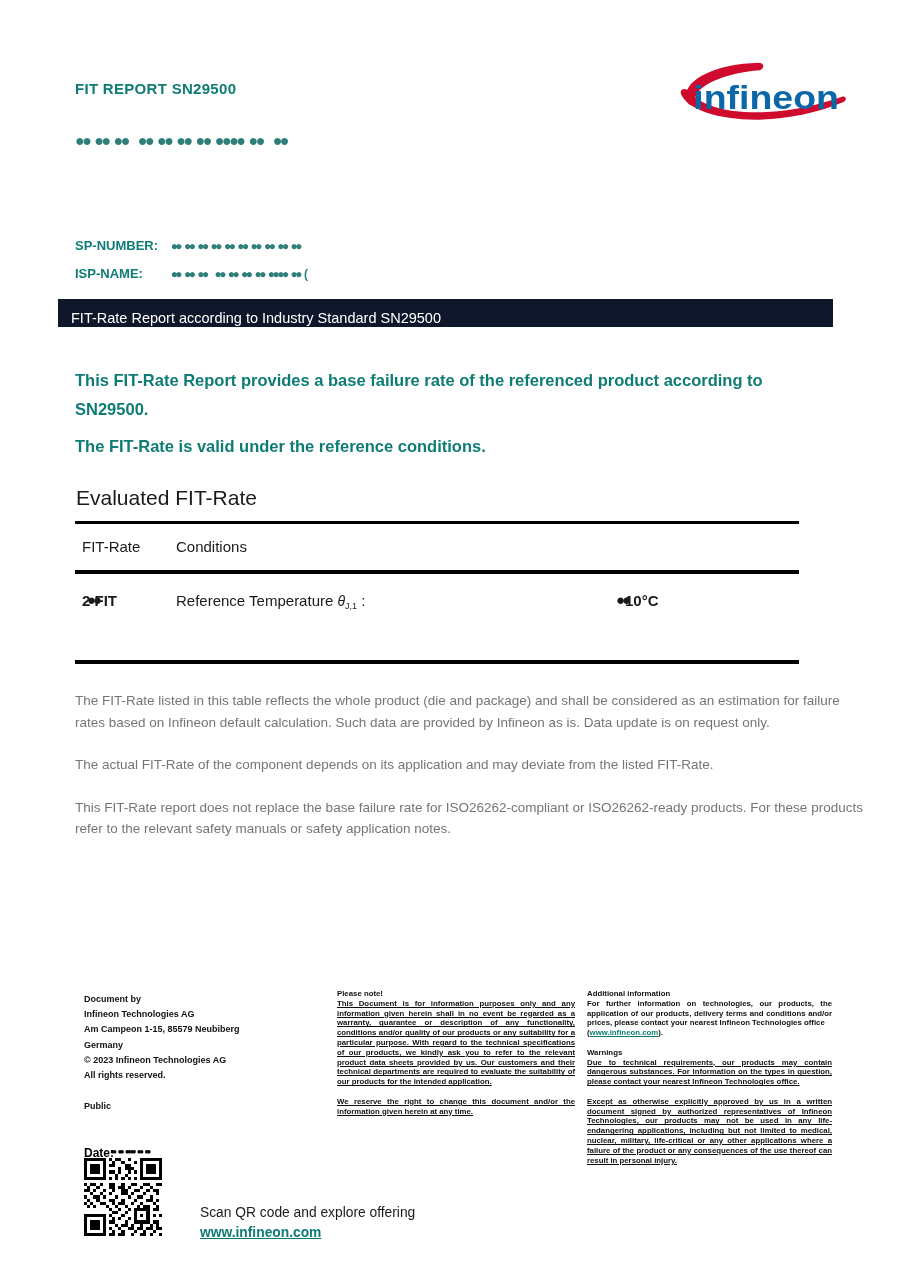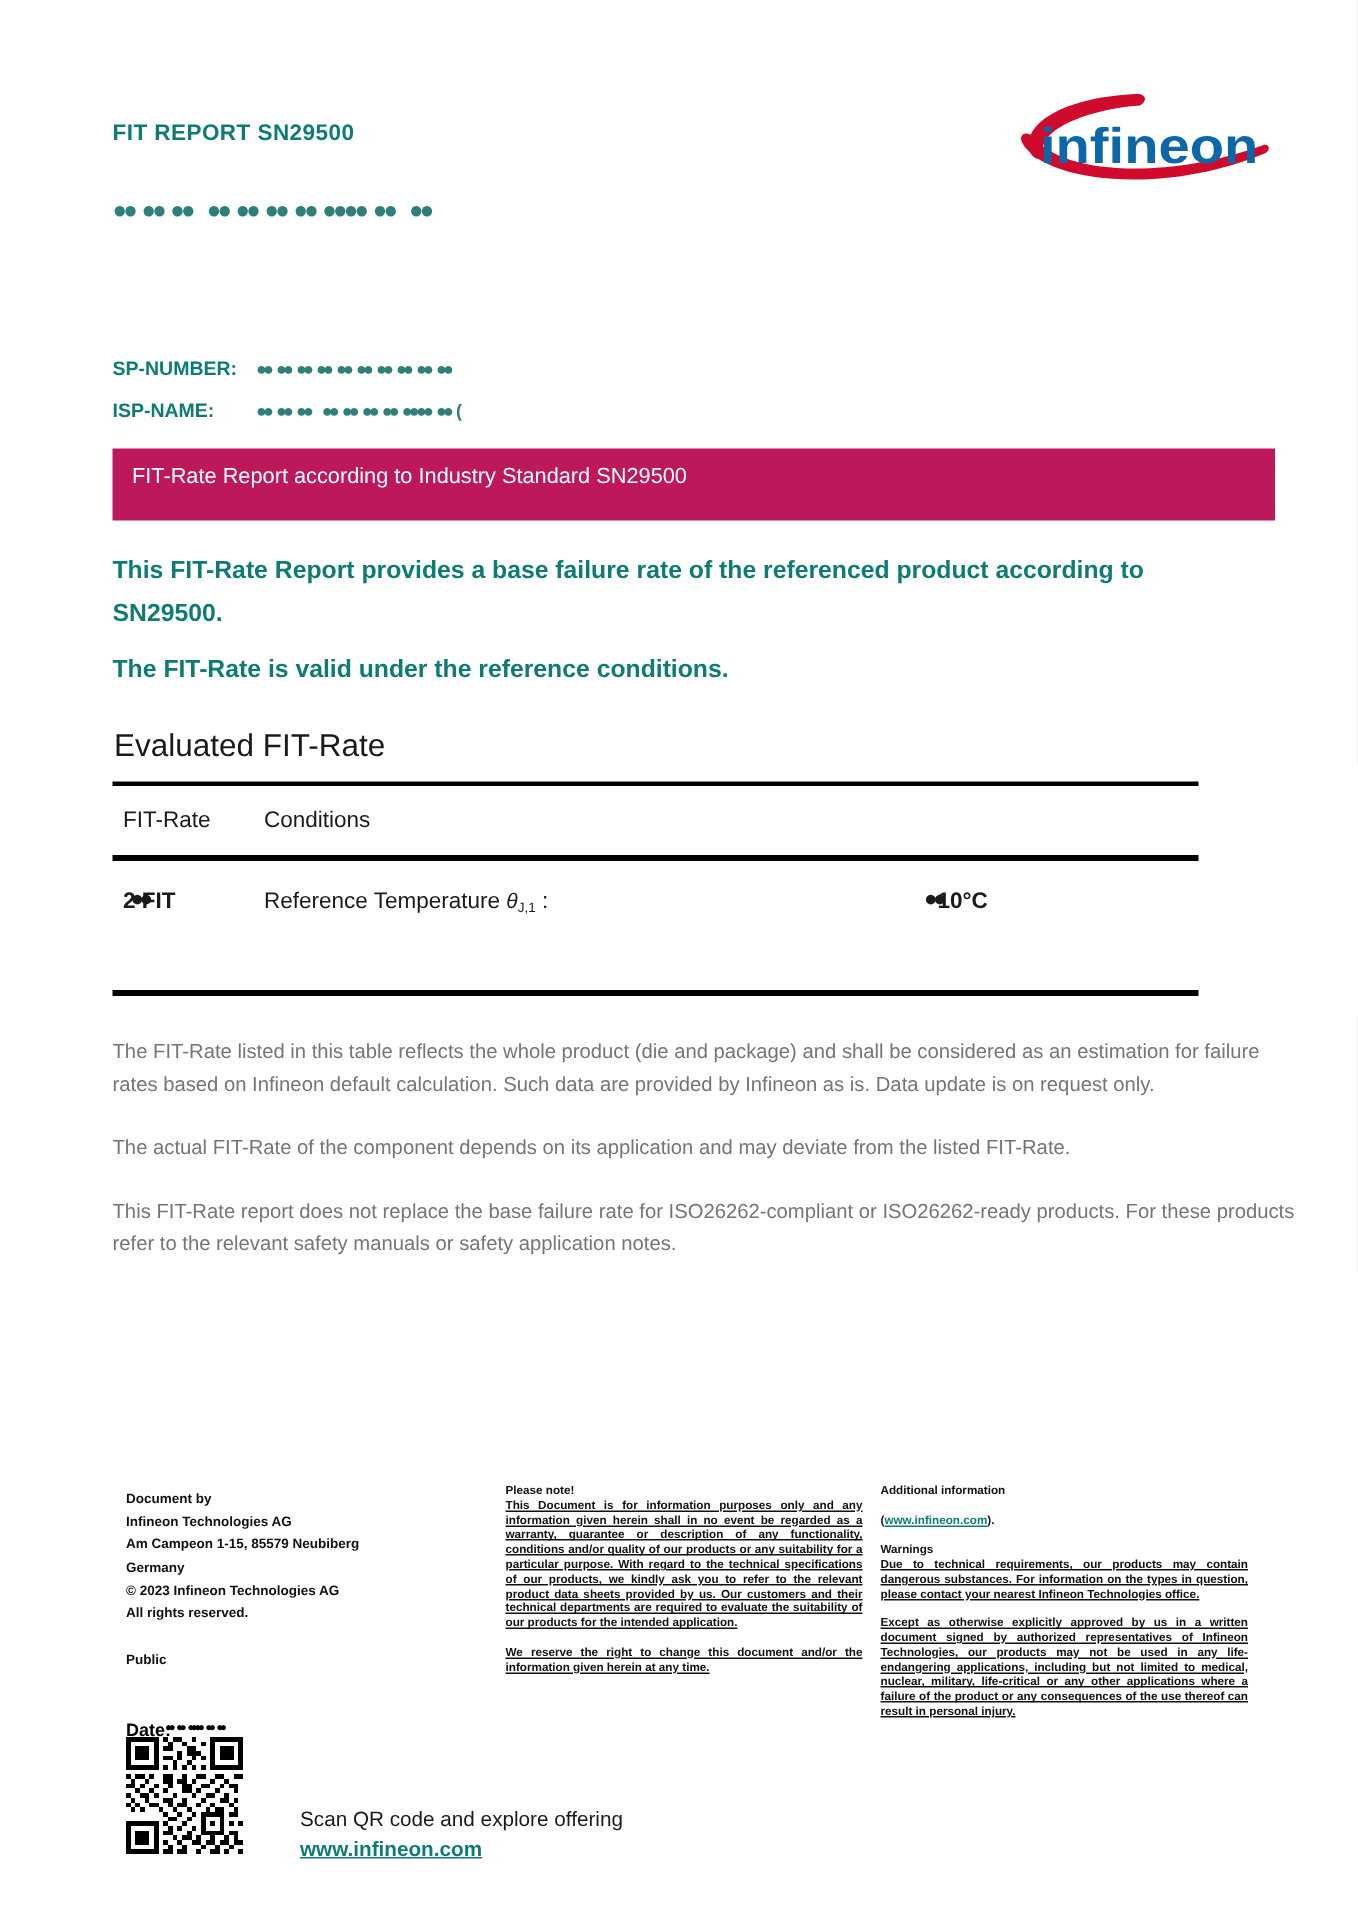--- a/index.html
+++ b/index.html
@@ -13,21 +13,21 @@
 
   .doc-title{left:75px;top:64px;font-size:15px;font-weight:bold;letter-spacing:.3px;margin-top:16px;}
   .logo{left:666px;top:52px;width:182px;height:82px;}
   .product-redact{left:75px;top:132px;font-size:16px;color:#2e7f7a;}
 
   .meta{left:75px;font-size:13px;}
   .meta .lbl{display:inline-block;width:92px;font-weight:bold;color:#0e7c74;}
   .meta .val{color:#2e7f7a;font-size:12px;}
 
   .banner{
-    left:75px;top:299px;width:762px;height:48px;background:#be185d;
+    left:58px;top:299px;width:762px;height:28px;background:#0f172a;
     color:#ffffff;font-size:14.5px;line-height:38px;padding-left:13px;
   }
   .lead{left:75px;top:366px;width:712px;font-size:16.5px;font-weight:bold;line-height:29px;}
   .validity{left:75px;top:437px;width:712px;font-size:16.5px;font-weight:bold;}
 
   .fit-table{left:75px;top:486px;width:724px;color:#1a1a1a;}
   .fit-table .section-title{font-size:21px;padding:0 0 11px 1px;}
   .rule{background:#000;width:100%;}
   .rule.r1{height:3px;}
   .rule.r2{height:3.5px;}
@@ -135,21 +135,21 @@
   </div>
 
   <div class="abs fcol col2">
     <div class="h">Please note!</div>
     <p>This Document is for information purposes only and any information given herein shall in no event be regarded as a warranty, guarantee or description of any functionality, conditions and/or quality of our products or any suitability for a particular purpose. With regard to the technical specifications of our products, we kindly ask you to refer to the relevant product data sheets provided by us. Our customers and their technical departments are required to evaluate the suitability of our products for the intended application.</p>
     <p>We reserve the right to change this document and/or the information given herein at any time.</p>
   </div>
 
   <div class="abs fcol col3">
     <div class="h">Additional information</div>
-    <div><br>
+    <div><span>For further information on technologies, our products, the application of our products, delivery terms and conditions and/or prices, please contact your nearest Infineon Technologies office</span><br>
       <span>(</span><span class="flink">www.infineon.com</span><span>).</span>
     </div>
     <div style="height:9.8px"></div>
     <div class="h">Warnings</div>
     <p>Due to technical requirements, our products may contain dangerous substances. For information on the types in question, please contact your nearest Infineon Technologies office.</p>
     <p>Except as otherwise explicitly approved by us in a written document signed by authorized representatives of Infineon Technologies, our products may not be used in any life-endangering applications, including but not limited to medical, nuclear, military, life-critical or any other applications where a failure of the product or any consequences of the use thereof can result in personal injury.</p>
   </div>
 
   <div class="abs date-row">Date:</div>
   <div class="abs date-dots redact">●● ●● ●●●● ●● ●●</div>

